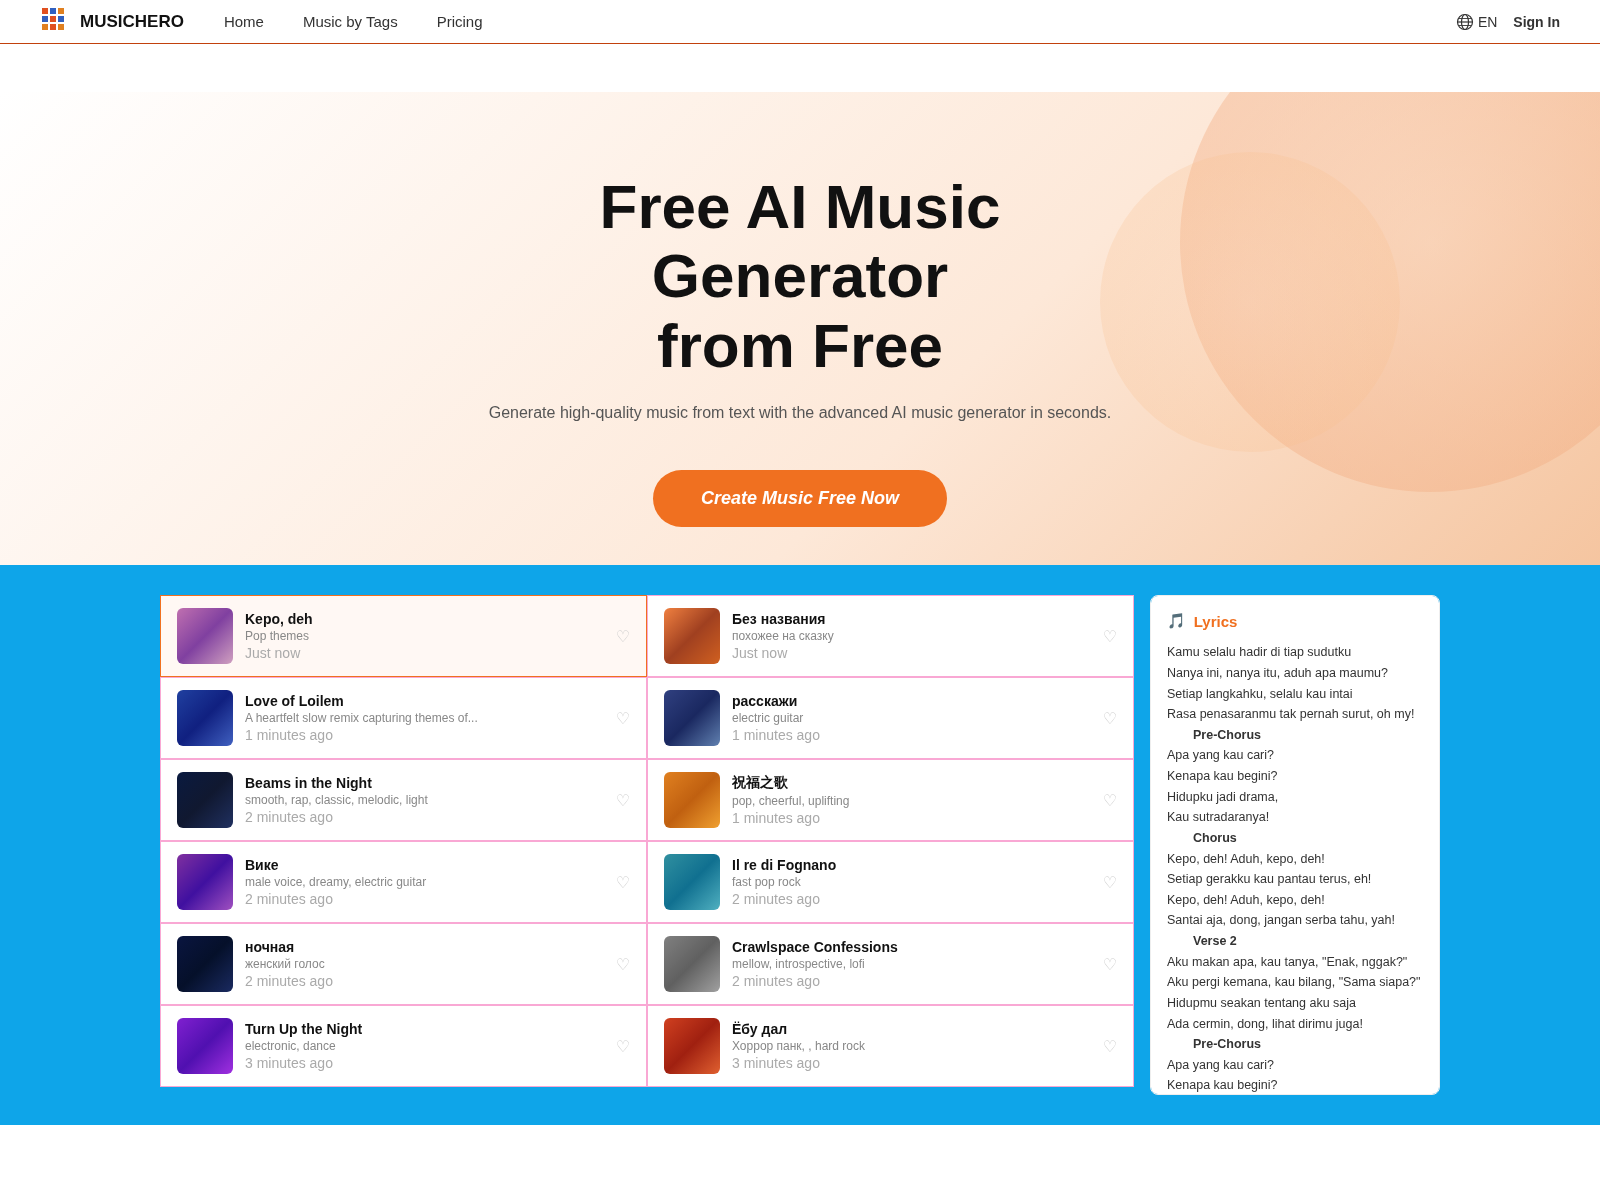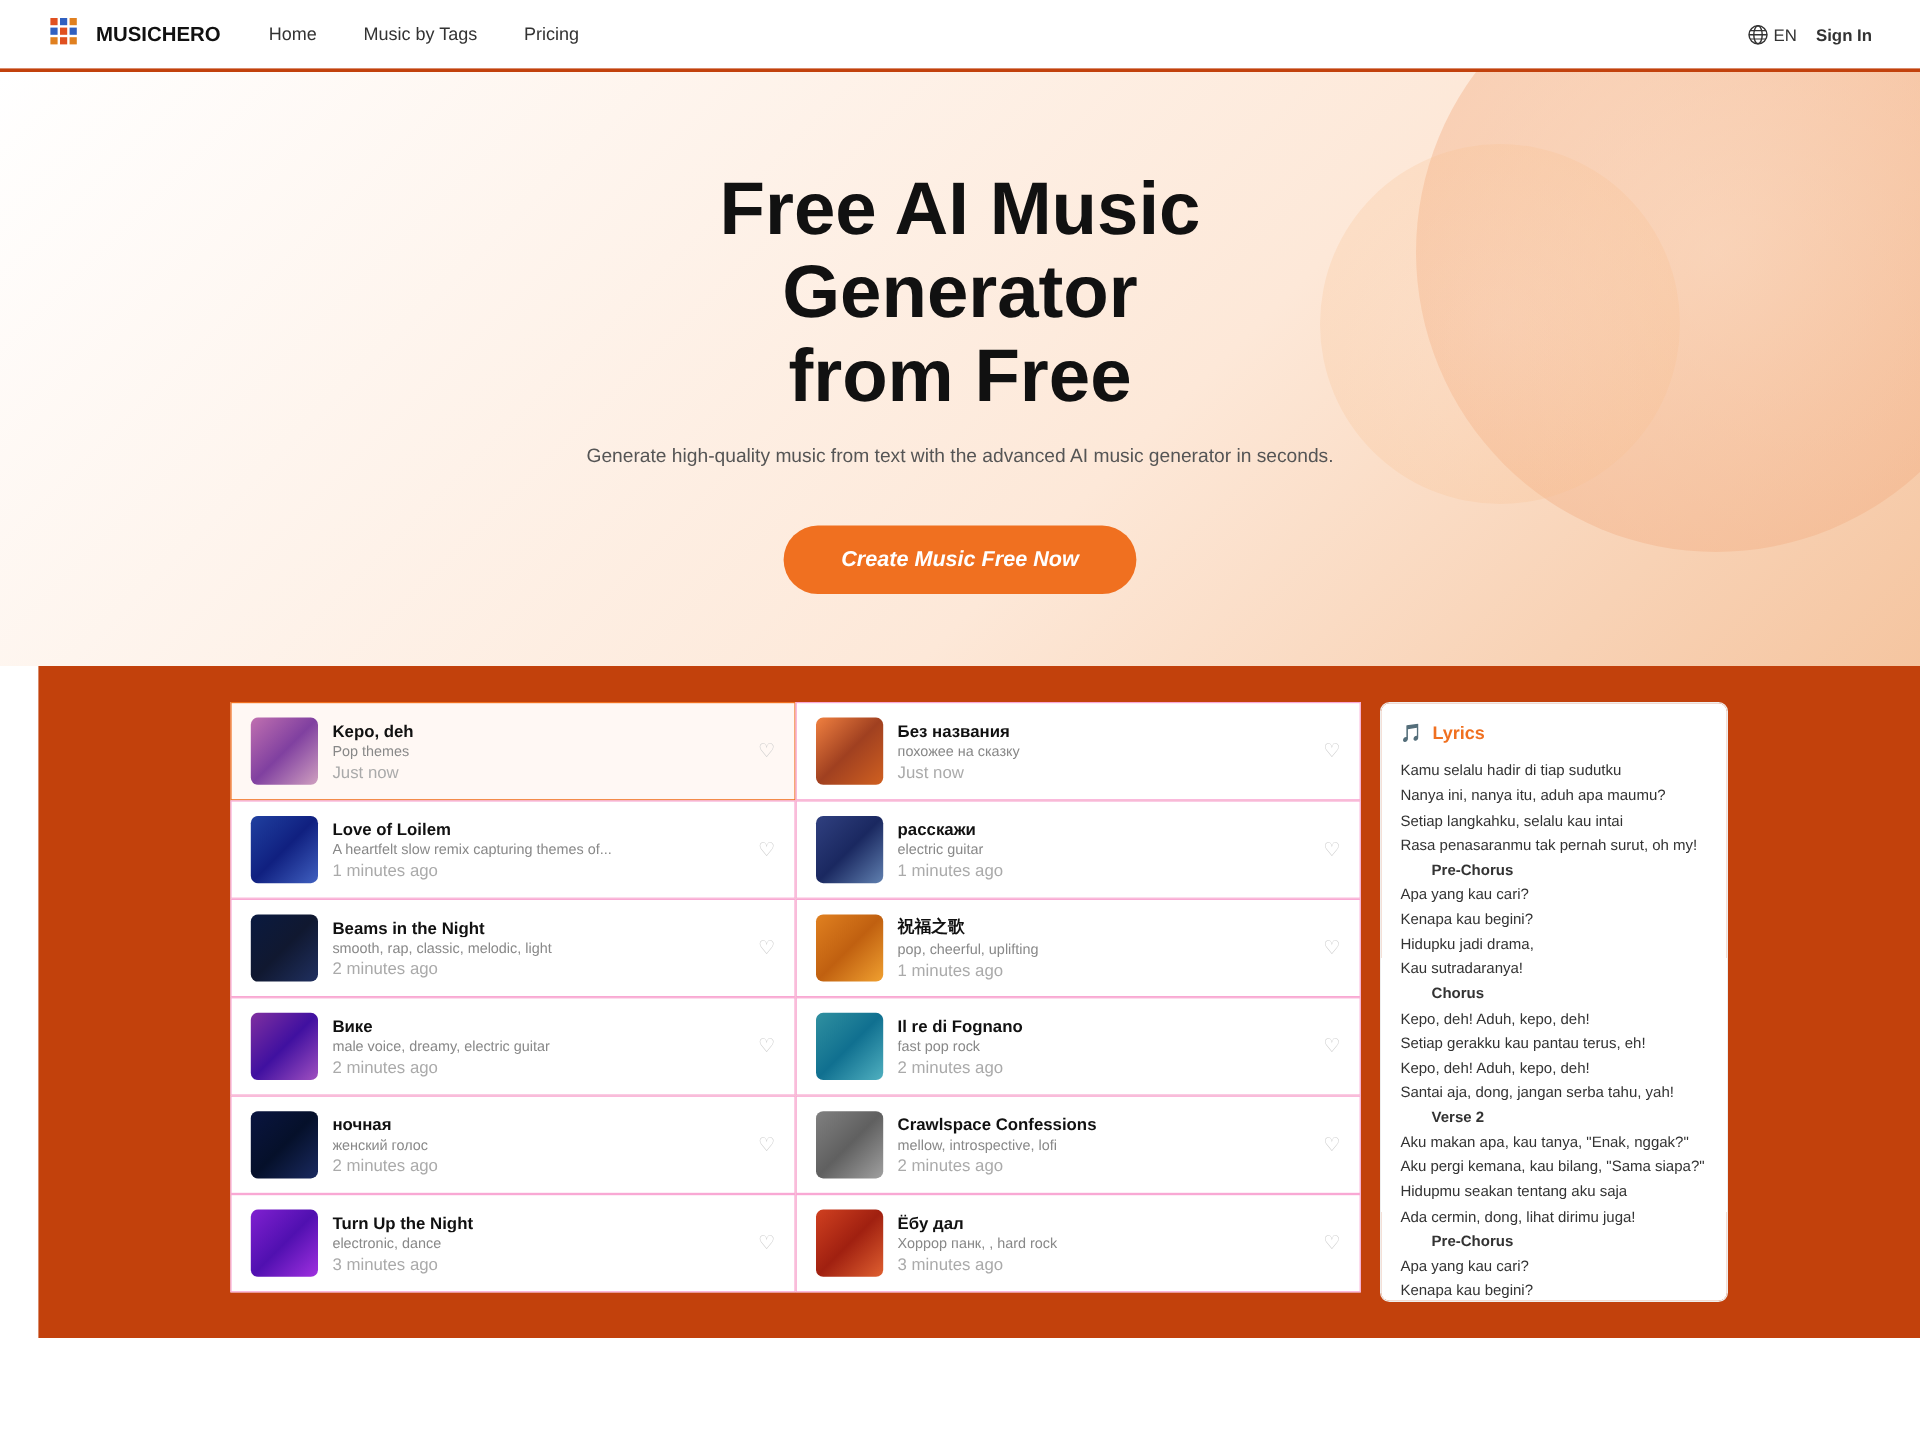--- a/index.html
+++ b/index.html
@@ -1,37 +1,38 @@
 <!DOCTYPE html>
 <html><head>
   <meta charset="utf-8">
   <style>
     * { margin: 0; padding: 0; box-sizing: border-box; }
     body { font-family: -apple-system, BlinkMacSystemFont, 'Segoe UI', sans-serif; background: #fff; overflow-x: hidden; }
 
     
     nav {
       display: flex; align-items: center; justify-content: space-between;
-      padding: 0 40px; height: 60px; border-bottom: 3px solid #c2410c;
+      padding: 0 40px; height: 44px; border-bottom: 1px solid #c2410c;
       position: sticky; top: 0; background: #fff; z-index: 100;
     }
     .nav-left { display: flex; align-items: center; gap: 40px; }
     .logo { display: flex; align-items: center; gap: 8px; font-weight: 700; font-size: 17px; color: #111; }
     .logo-icon { width: 32px; height: 32px; }
     .nav-links { display: flex; gap: 39px; }
     .nav-link { color: #333; text-decoration: none; font-size: 15px; cursor: pointer; }
     .nav-right { display: flex; align-items: center; gap: 16px; }
     .lang-btn { display: flex; align-items: center; gap: 4px; font-size: 14px; color: #333; cursor: pointer; }
     .sign-in { font-size: 14px; font-weight: 600; color: #333; cursor: pointer; }
 
     
     .hero {
-      position: relative; text-align: center; padding: 80px 40px 60px;
+      position: relative; text-align: center; padding: 80px 40px 38px;
       overflow: hidden; min-height: 420px;
       background: linear-gradient(135deg, #fff 0%, #fde8d8 60%, #f5c5a0 100%);
+      margin-top: 48px;
     }
     .hero-blob {
       position: absolute; border-radius: 50%; opacity: 0.4;
     }
     .hero-blob-1 {
       width: 500px; height: 500px;
       background: radial-gradient(circle, #f8c8a8 0%, #f0a070 100%);
       right: -80px; top: -100px;
     }
     .hero-blob-2 {
@@ -49,22 +50,21 @@
     }
     .cta-btn {
       background: #f07020; color: #fff; border: none; border-radius: 50px;
       padding: 18px 48px; font-size: 18px; font-weight: 700; cursor: pointer;
       display: inline-block; transition: background 0.2s; font-style: italic;
     }
 
     
     .content-area {
       display: flex; gap: 0; padding: 30px 160px; align-items: flex-start;
-      background: #c2410c;
-      margin-left: 32px;
+      background: #0ea5e9;
     }
     .songs-grid {
       display: grid; grid-template-columns: 1fr 1fr; gap: 0;
       flex: 1; margin-right: 16px;
     }
     .song-card {
       display: flex; align-items: center; gap: 12px;
       padding: 12px 16px; border: 1px solid #f9a8d4; cursor: pointer;
       transition: background 0.15s; background: #fff;
     }

